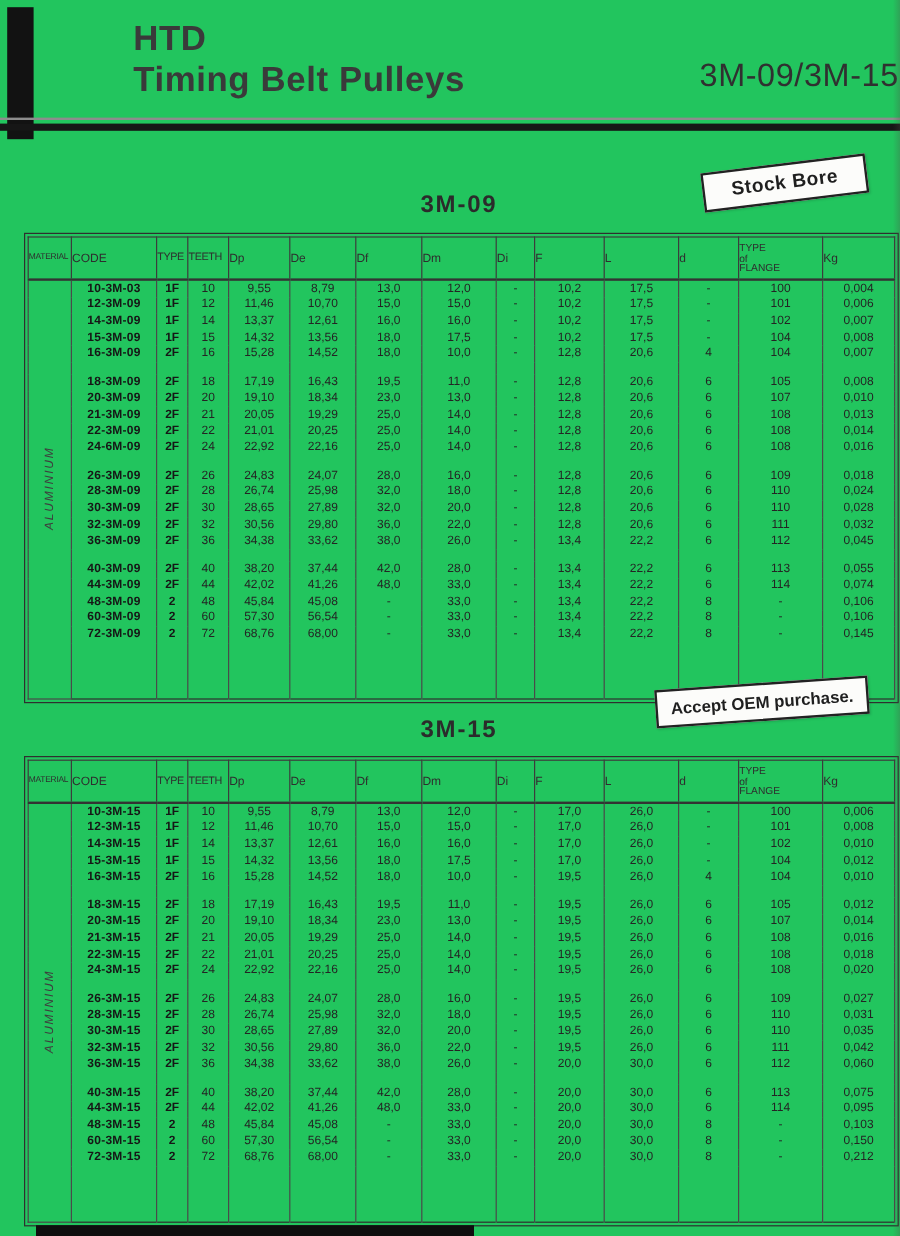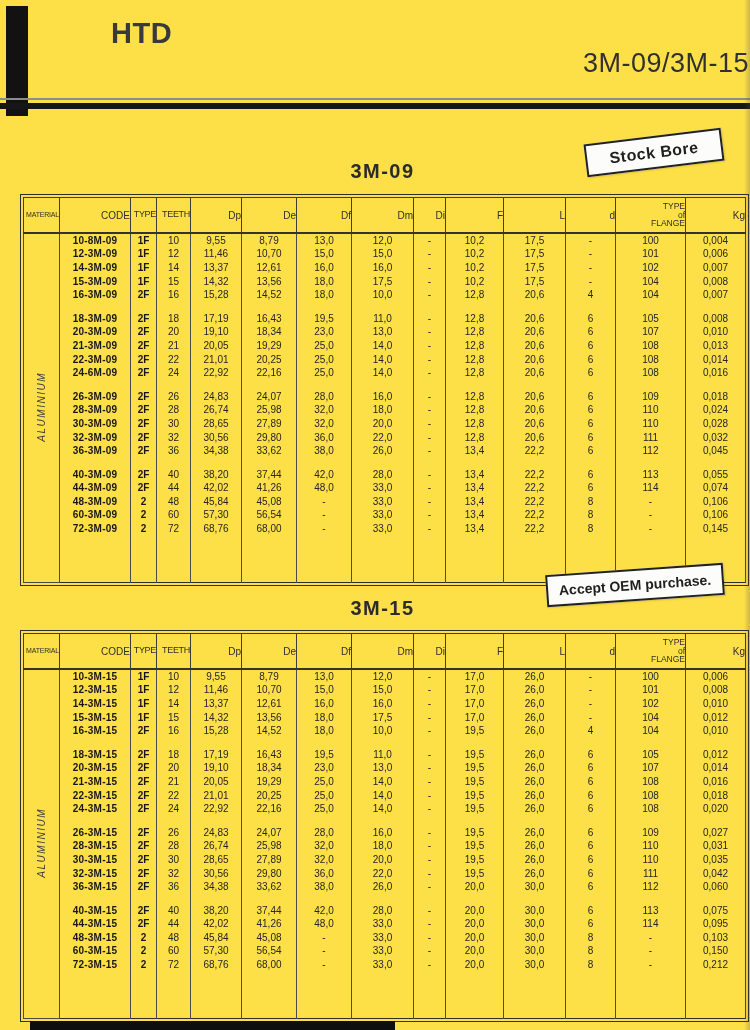--- a/index.html
+++ b/index.html
@@ -1,16 +1,16 @@
 <!DOCTYPE html>
 <html><head>
 <meta charset="utf-8">
 <style>
   html,body{margin:0;padding:0;background:#d8d6d2;}
-  .page{position:relative;width:750px;height:1030px;background:#fde047;overflow:hidden;
+  .page{position:relative;width:750px;height:1030px;background:#22c55e;overflow:hidden;
         font-family:"Liberation Sans", sans-serif;color:#2b2b2b;}
   .right-edge{position:absolute;right:0;top:0;width:6px;height:1030px;
         background:linear-gradient(to right, rgba(0,0,0,0), rgba(80,75,70,0.28));}
   .corner-bar{position:absolute;left:6px;top:6px;width:22px;height:110px;background:#121212;}
   .bottom-bar{position:absolute;left:30px;top:1021px;width:365px;height:9px;background:#0e0e0e;}
 
   .brand{position:absolute;left:111px;top:16px;font-size:29px;font-weight:bold;
         color:#3a3a3a;line-height:34px;letter-spacing:0.5px;}
   .model{position:absolute;right:1px;top:48px;font-size:27px;font-weight:normal;
         color:#303030;letter-spacing:0.5px;white-space:nowrap;}
@@ -26,21 +26,21 @@
 
   .section-title{position:absolute;left:20px;width:725px;text-align:center;
         font-size:20px;font-weight:bold;letter-spacing:1.5px;color:#2b2b2b;}
   .title-0{top:160px;} .title-1{top:597px;}
 
   .tbl-wrap{position:absolute;left:20px;border:1px solid #2f2f2f;padding:2px;}
   .wrap-0{top:194px;} .wrap-1{top:630px;}
   table{border-collapse:collapse;table-layout:fixed;width:722px;border:1px solid #2f2f2f;
         background:transparent;}
   th{border:1px solid #3c3c3c;border-bottom:2px solid #333;font-weight:normal;
-        font-size:10px;height:34px;text-align:right;color:#2e2e2e;padding:0;
+        font-size:10px;height:34px;text-align:left;color:#2e2e2e;padding:0;
         white-space:pre-line;line-height:1.1;}
   th.th-material{font-size:7px;letter-spacing:-0.2px;}
   th.th-type,th.th-teeth{font-size:9px;letter-spacing:-0.3px;}
   th.th-flange{font-size:8.5px;line-height:1.05;}
   tbody td{border-left:1px solid #4a4a4a;border-right:1px solid #4a4a4a;
         text-align:center;vertical-align:middle;font-size:10px;color:#242424;
         height:13.6px;padding:0;line-height:1;}
   td.code{font-weight:bold;color:#161616;letter-spacing:0.2px;}
   td.type{font-weight:bold;color:#161616;margin-left:23px;}
   tr.spacer td{height:10px;} tr.filler td{height:46px;}
@@ -50,20 +50,21 @@
 </style>
 </head>
 <body>
 
 <div class="page">
 
   <div class="corner-bar"></div>
 
   <div class="brand">
     <div>HTD</div>
+    <div>Timing Belt Pulleys</div>
   </div>
   <div class="model">3M-09/3M-15</div>
 
   <div class="rule-thin"></div>
   <div class="rule-thick"></div>
 
   <div class="stamp stock-bore">Stock Bore</div>
 
   <div class="section-title title-0">3M-09</div>
   <div class="tbl-wrap wrap-0">
@@ -100,21 +101,21 @@
             <th class="th-d">d</th>
             <th class="th-flange">TYPE
 of
 FLANGE</th>
             <th class="th-kg">Kg</th>
           </tr>
         </thead>
         <tbody>
           <tr>
             <td rowspan="24" class="material-cell"><span class="vert">ALUMINIUM</span></td>
-            <td class="code">10-8M-09</td>
+            <td class="code">10-3M-03</td>
             <td class="type">1F</td>
             <td>10</td>
             <td>9,55</td>
             <td>8,79</td>
             <td>13,0</td>
             <td>12,0</td>
             <td>-</td>
             <td>10,2</td>
             <td>17,5</td>
             <td>-</td>

